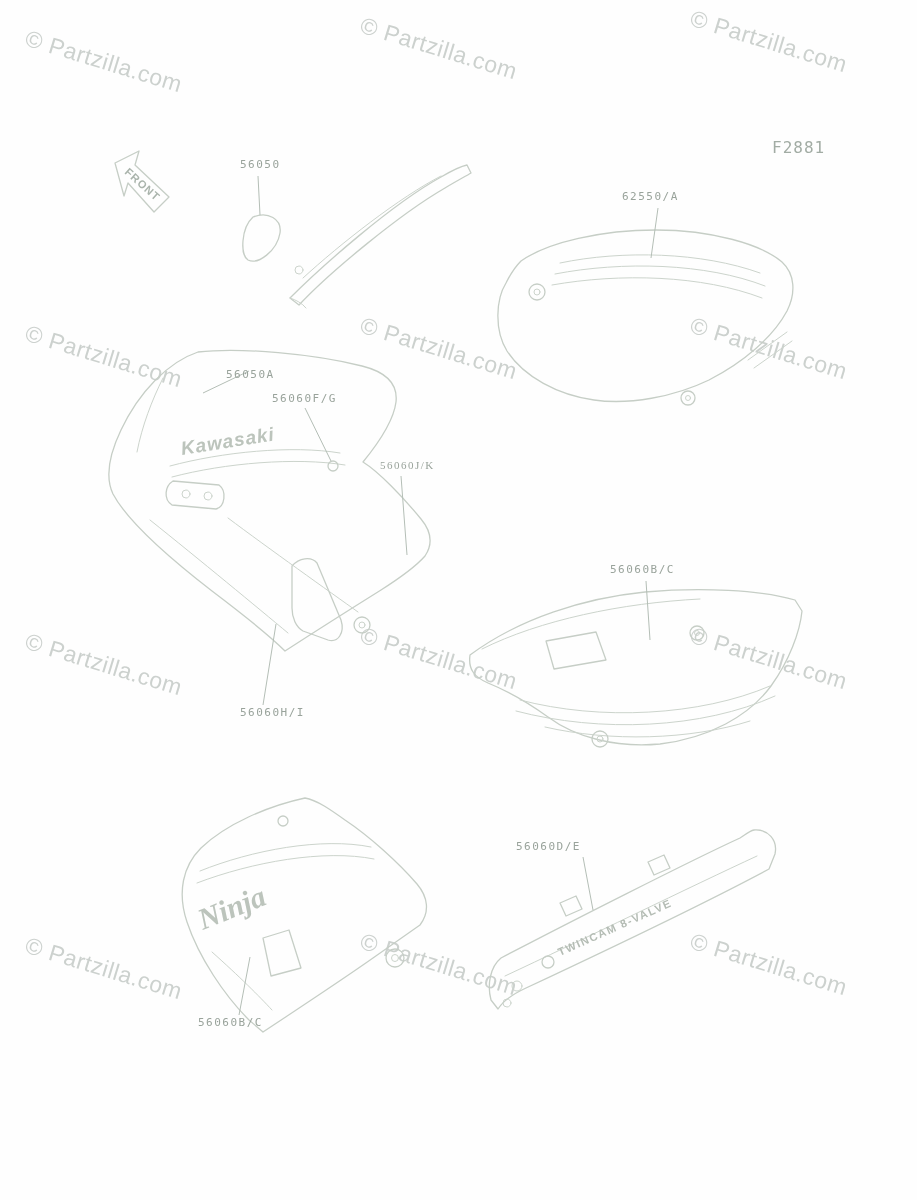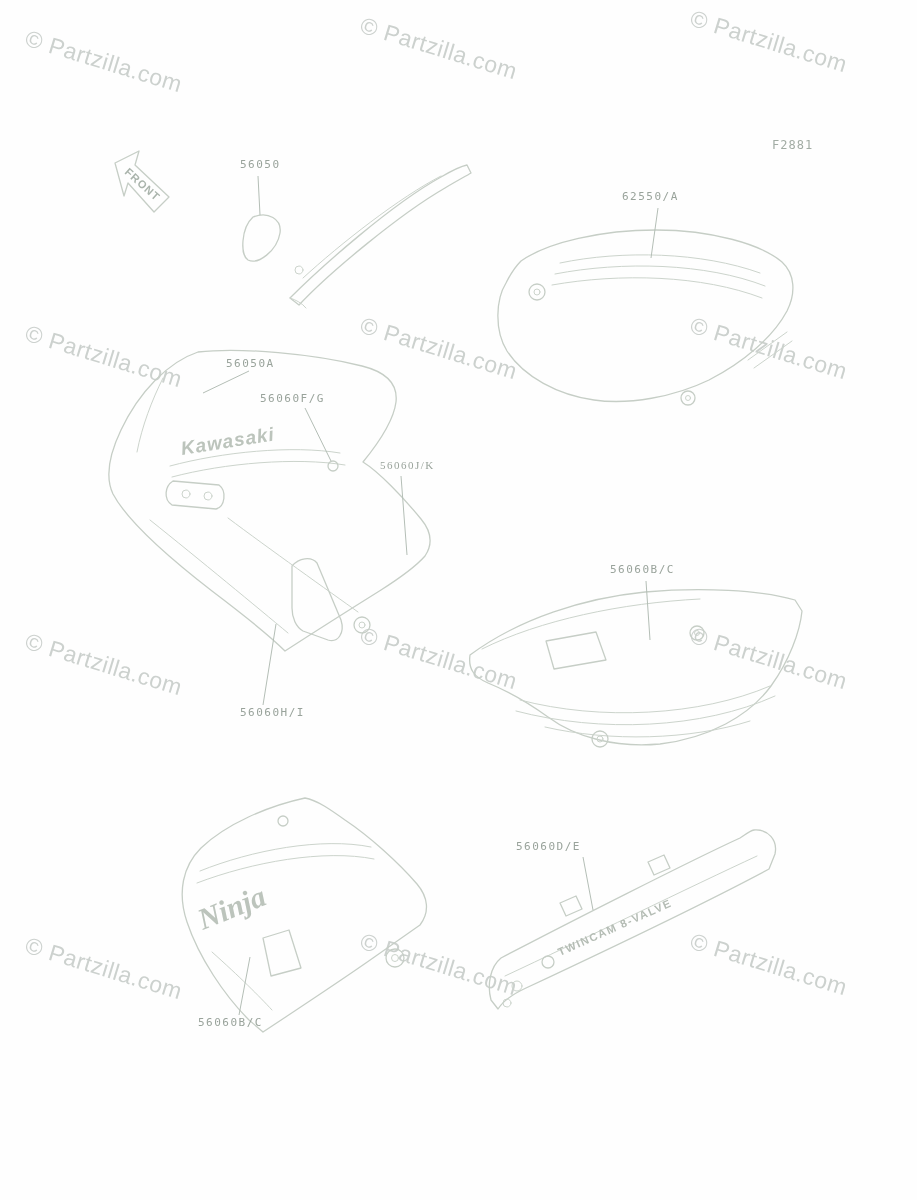--- a/index.html
+++ b/index.html
@@ -18,21 +18,21 @@
   }
   .plabel {
     position:absolute;
     font-family:"DejaVu Sans Mono", monospace;
     font-size:11px; letter-spacing:1.5px;
     color:#99a39b; white-space:nowrap;
   }
   .figref {
     position:absolute;
     font-family:"DejaVu Sans Mono", monospace;
-    font-size:12px; letter-spacing:1px;
+    font-size:16px; letter-spacing:1px;
     color:#a2aca4;
   }
   svg.art { position:absolute; left:0; top:0; }
   .outline { fill:none; stroke:#c6cec6; stroke-width:1.3; stroke-linejoin:round; stroke-linecap:round; }
   .thin    { fill:none; stroke:#ccd4cc; stroke-width:1;   stroke-linejoin:round; stroke-linecap:round; }
   .leader path { fill:none; stroke:#b4beb6; stroke-width:1; }
   text.decal { user-select:none; }
   .kawasaki { font-family:"Liberation Sans", sans-serif; font-style:italic; font-weight:bold; font-size:19px; fill:#bcc4bc; letter-spacing:1px; }
   .ninja    { font-family:"Liberation Serif", serif; font-style:italic; font-weight:bold; font-size:30px; fill:#bcc4bc; }
   .twincam  { font-family:"Liberation Sans", sans-serif; font-weight:bold; font-size:11px; fill:#b4bcb4; letter-spacing:1.5px; }
@@ -149,21 +149,21 @@
       <path d="M263,705 L276,624"></path>
       <path d="M239,1015 L250,957"></path>
       <path d="M583,857 L593,910"></path>
     </g>
   </svg>
 
   <div class="figref" style="left:772px; top:138px;">F2881</div>
 
   <div class="plabel" style="left:240px; top:158px;">56050</div>
   <div class="plabel" style="left:622px; top:190px;">62550/A</div>
-  <div class="plabel" style="left:226px; top:357px;">56050A</div>
-  <div class="plabel" style="left:260px; top:392px;">56060F/G</div>
+  <div class="plabel" style="left:226px; top:368px;">56050A</div>
+  <div class="plabel" style="left:272px; top:392px;">56060F/G</div>
   <div class="plabel" style="left:380px; top:459px;font-family:Liberation Serif, serif;">56060J/K</div>
   <div class="plabel" style="left:610px; top:563px;">56060B/C</div>
   <div class="plabel" style="left:240px; top:706px;">56060H/I</div>
   <div class="plabel" style="left:198px; top:1016px;">56060B/C</div>
   <div class="plabel" style="left:516px; top:840px;">56060D/E</div>
 
 </div>
 
 </body></html>

